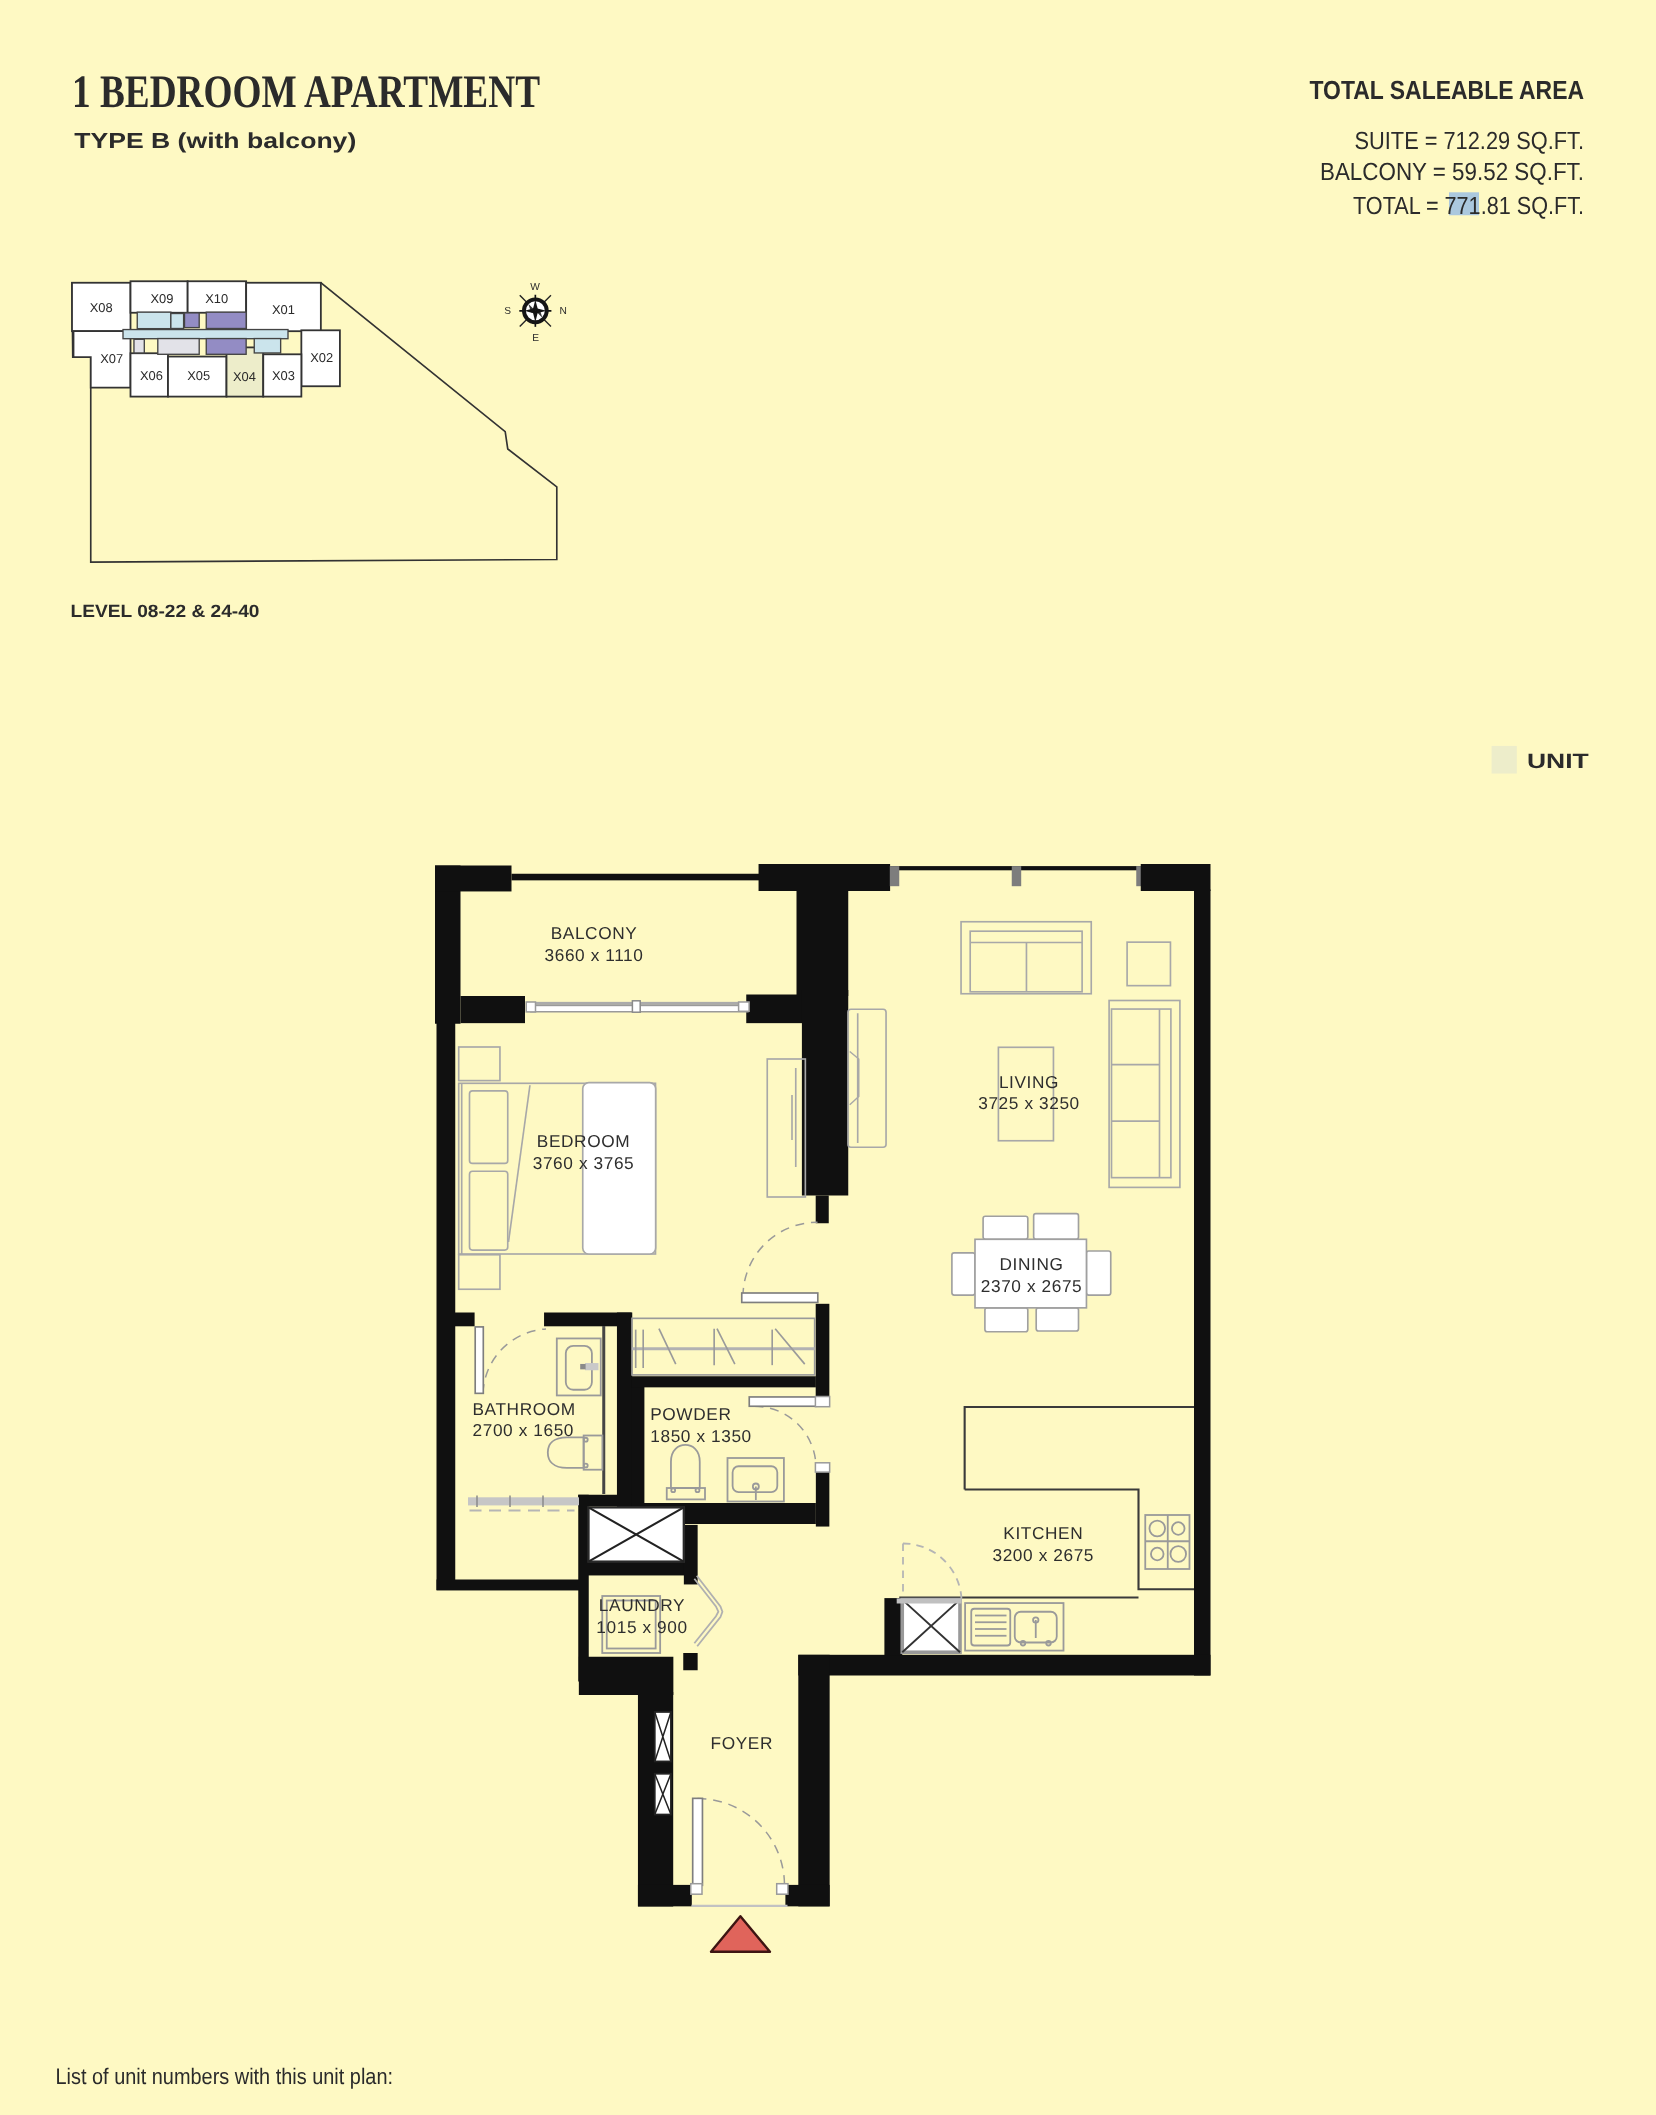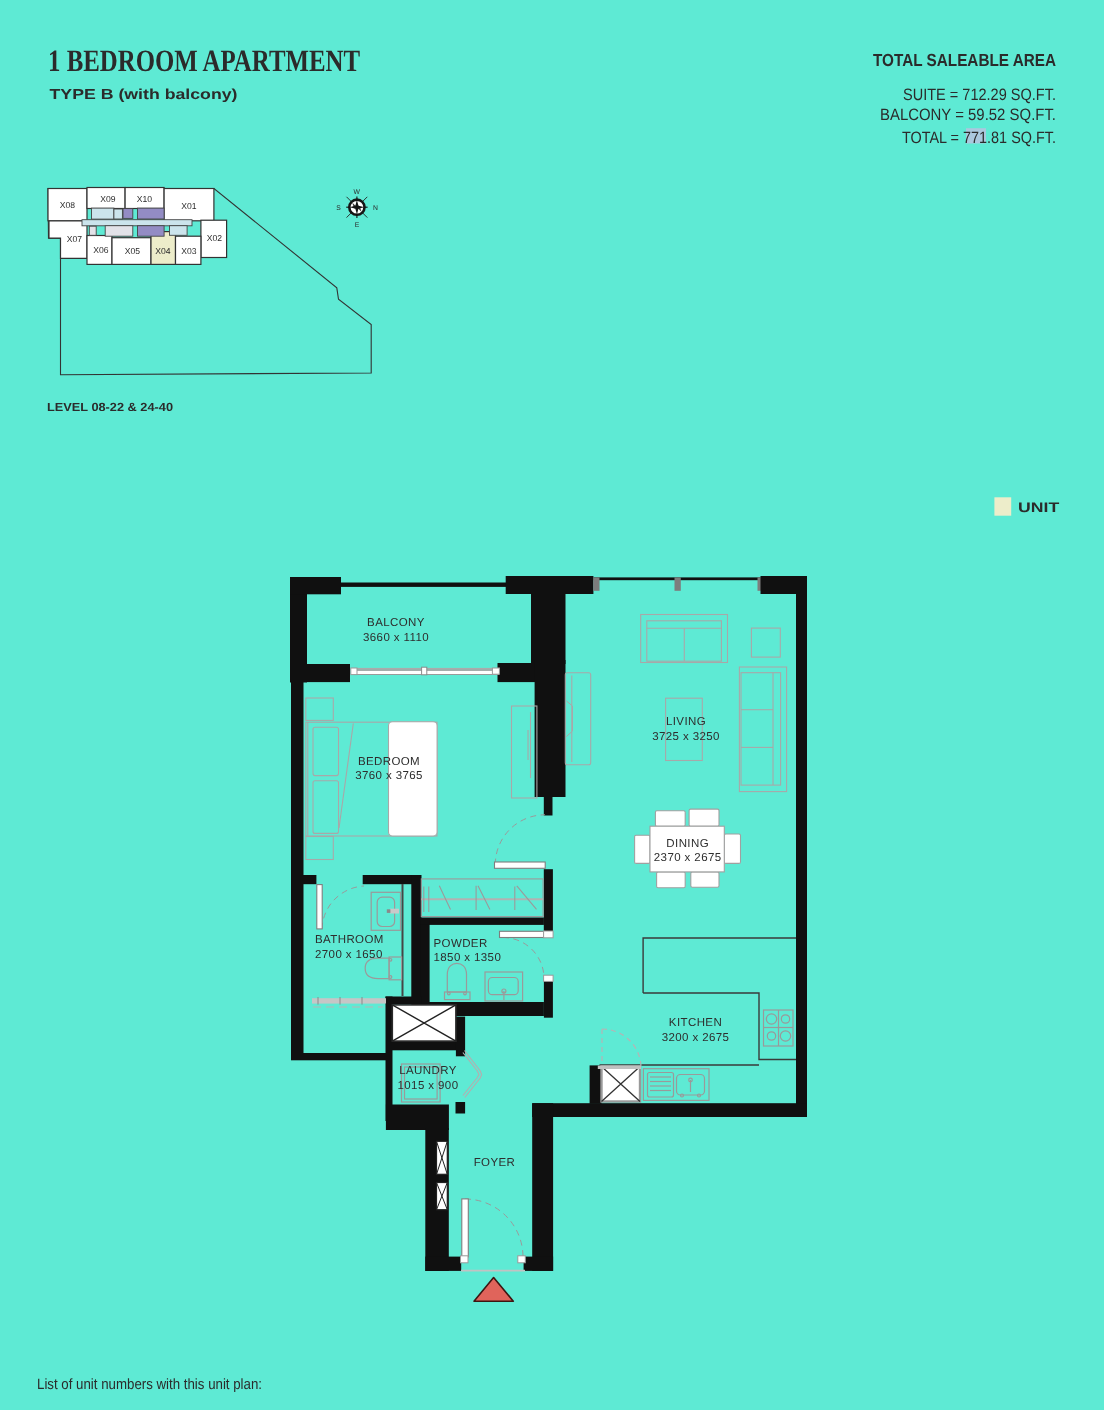--- a/index.html
+++ b/index.html
@@ -1,16 +1,16 @@
 <!DOCTYPE html>
 <html><head>
 <meta charset="utf-8">
 <style>
   html,body{margin:0;padding:0;background:#ffffff;}
-  #page{position:relative;width:1104px;height:1410px;background:#5eead4;overflow:hidden;
+  #page{position:relative;width:1104px;height:1410px;background:#fef9c3;overflow:hidden;
         font-family:"Liberation Sans", sans-serif;}
   svg{position:absolute;left:0;top:0;text-rendering:geometricPrecision;}
   text{fill:#2b2b2b;}
   .rl{font-size:11.5px;letter-spacing:0.4px;fill:#2e2e2e;}
   .kl{font-size:8.6px;fill:#111;}
 </style>
 </head>
 <body>
 <div id="page">
 <svg width="1104" height="1410" viewBox="0 0 1104 1410">

